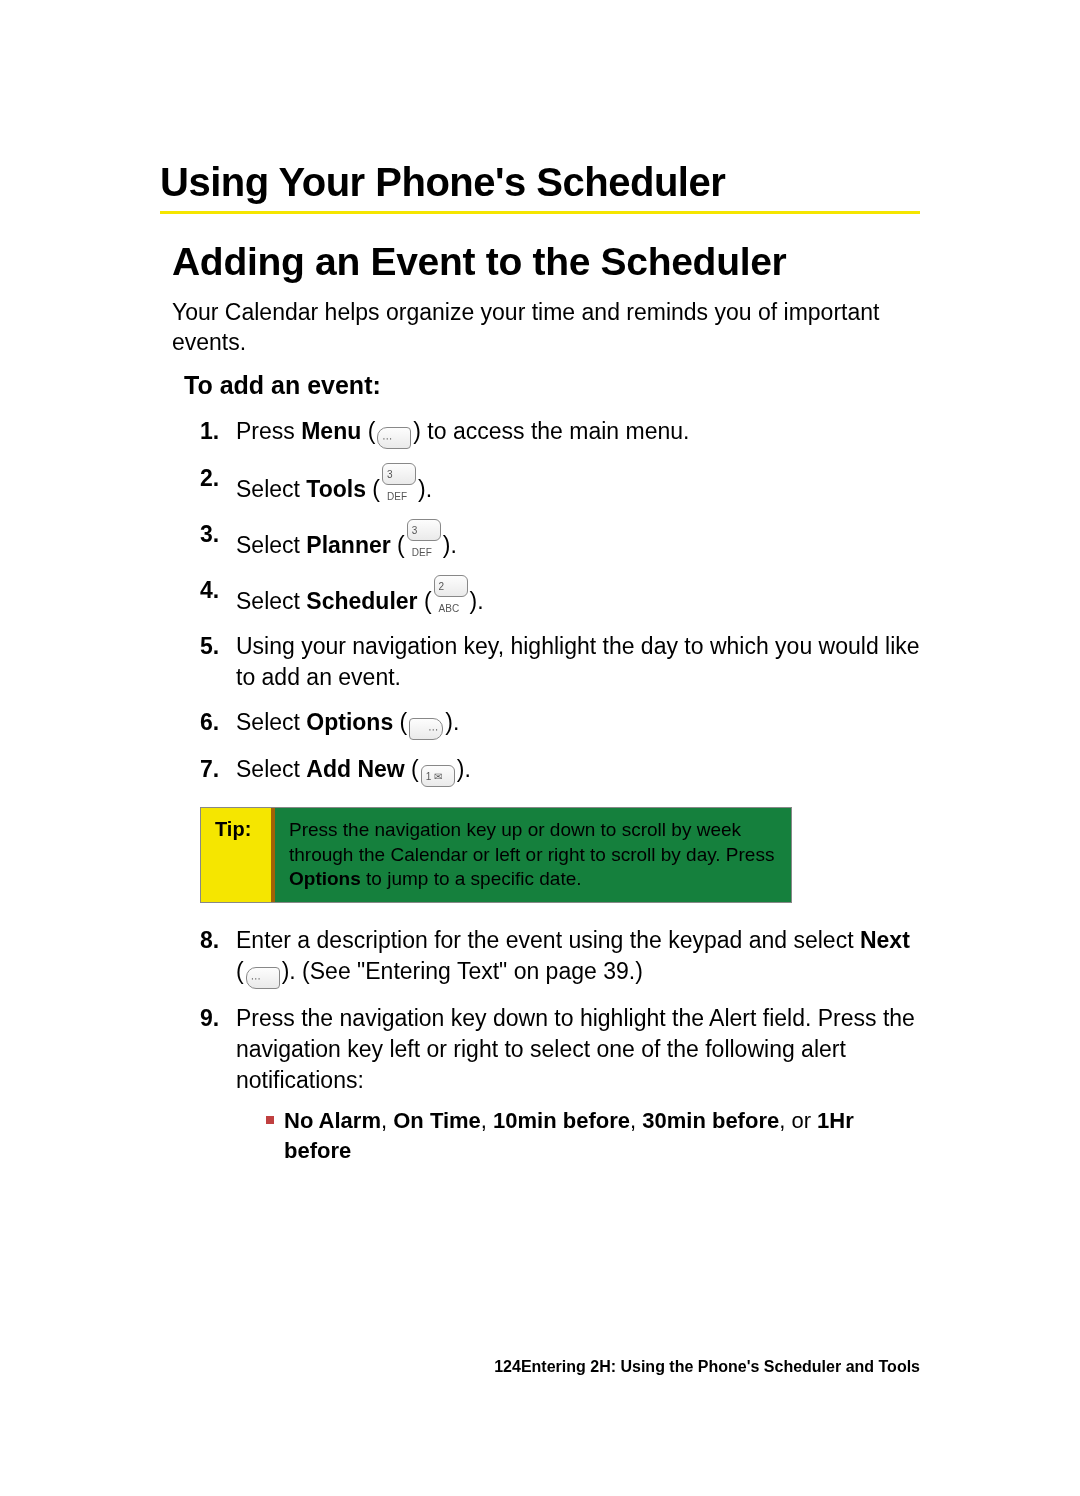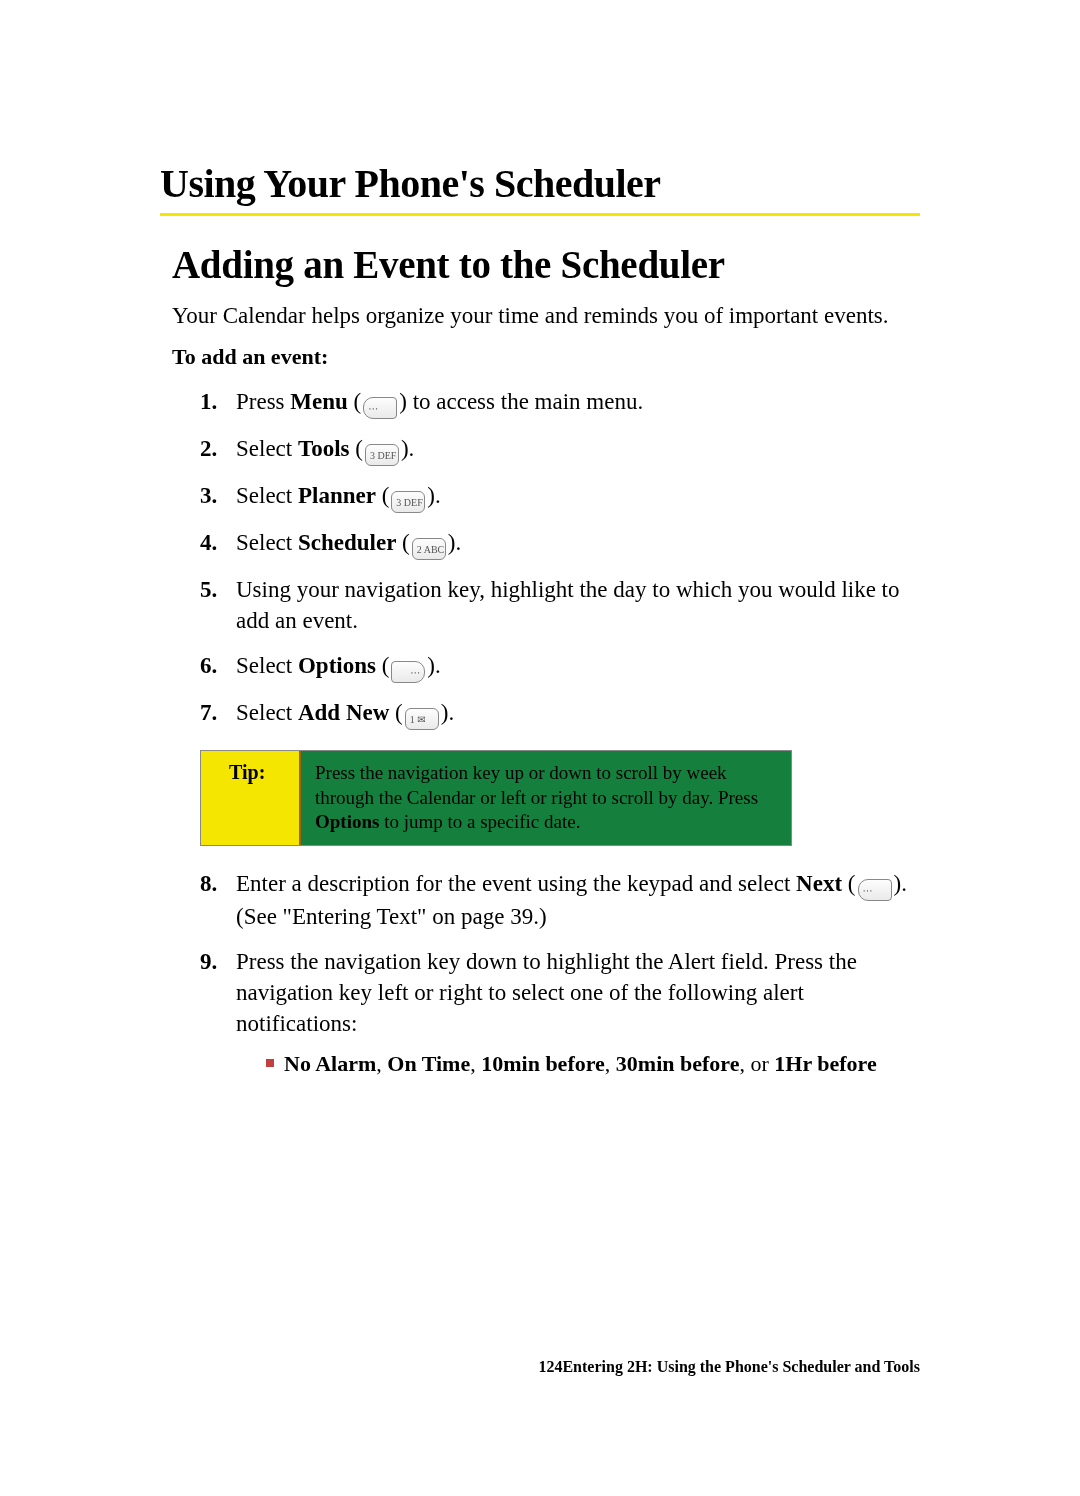--- a/index.html
+++ b/index.html
@@ -8,21 +8,20 @@
     background: #ffffff;
     font-family: "Segoe UI", "Myriad Pro", Arial, sans-serif;
     color: #000;
   }
   .page {
     width: 1080px;
     height: 1496px;
     position: relative;
     box-sizing: border-box;
     padding: 160px 160px 0 160px;
-    font-family: Liberation Serif, serif;
   }
   h1.main-title {
     font-size: 40px;
     font-weight: 700;
     margin: 0 0 6px 0;
     letter-spacing: -0.5px;
   }
   .title-rule {
     border: none;
     border-top: 3px solid #f5e600;
@@ -33,23 +32,23 @@
     font-weight: 700;
     margin: 0 0 14px 12px;
     letter-spacing: -0.3px;
   }
   p.intro {
     font-size: 23px;
     line-height: 1.3;
     margin: 0 0 13px 12px;
   }
   p.lead {
-    font-size: 22px;
-    font-weight: 700;
-    margin: 0 0 16px 12px;
+    font-size: 25px;
+    font-weight: 700;
+    margin: 0 0 16px 24px;
   }
   ol.steps {
     list-style: none;
     padding: 0;
     margin: 0 0 20px 40px;
   }
   ol.steps > li {
     font-size: 23px;
     line-height: 1.35;
     margin-bottom: 14px;
@@ -89,22 +88,22 @@
   .tipbox {
     display: flex;
     border: 1px solid #888;
     margin: 8px 0 22px 40px;
     max-width: 590px;
   }
   .tipbox .tiplabel {
     background: #f5e600;
     font-weight: 700;
     font-size: 20px;
-    padding: 10px 28px;
-    border-right: 2px solid #a16207;
+    padding: 10px 14px;
+    border-right: 4px solid #a16207;
     min-width: 42px;
   }
   .tipbox .tiptext {
     background: #15803d;
     font-size: 19px;
     line-height: 1.3;
     padding: 10px 14px;
     flex: 1;
   }
   ul.sub {

